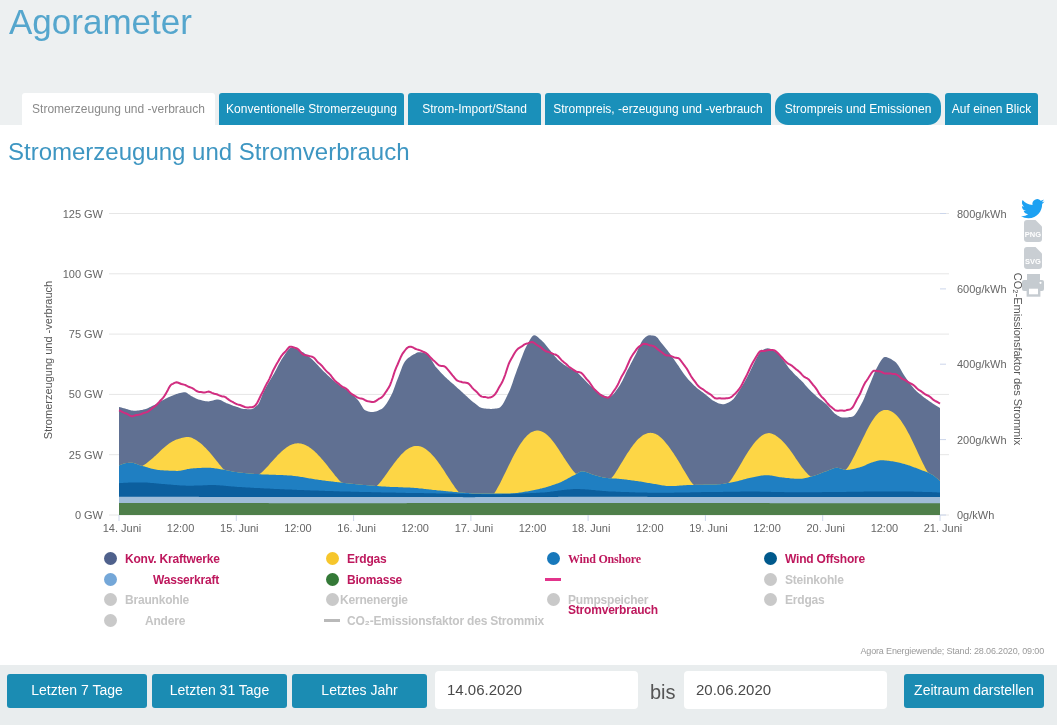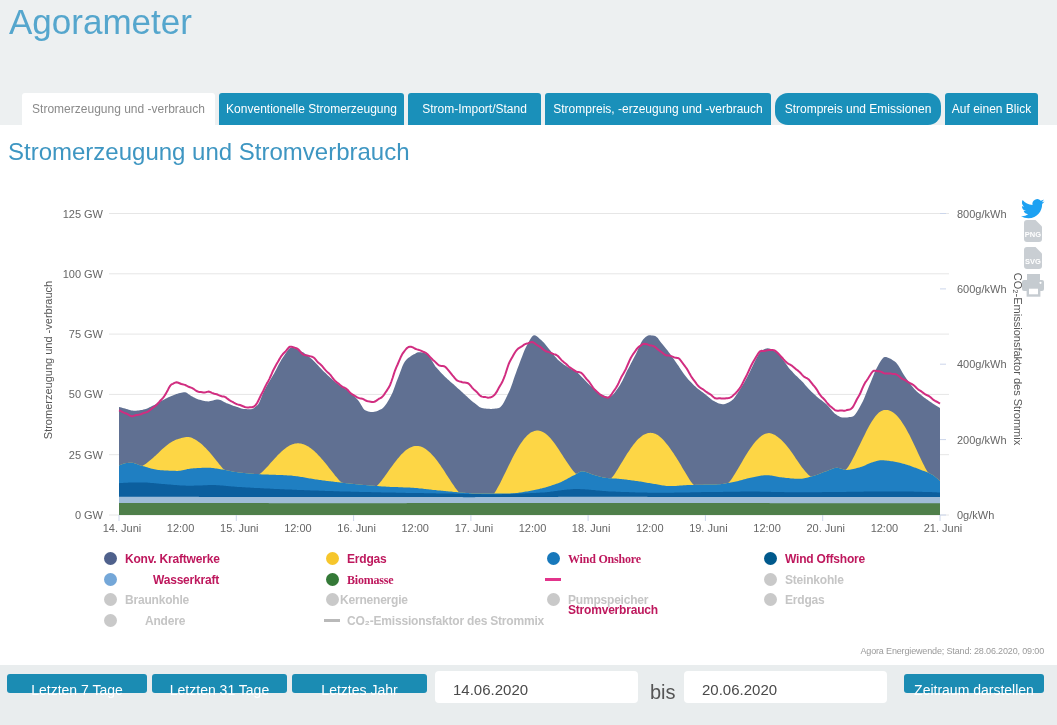--- a/index.html
+++ b/index.html
@@ -15,22 +15,22 @@
 
 #h1 { position:absolute; left:8px; top:138px; font-size:24px; font-weight:400; color:#3e96c2; }
 
 .ld { position:absolute; width:13px; height:13px; border-radius:50%; }
 .ll { position:absolute; font-size:12px; font-weight:bold; color:#be185d; white-space:nowrap; letter-spacing:-0.2px; }
 .ll.off { color:#c5c5c5; }
 .lline { position:absolute; width:16px; height:3px; }
 #stand { position:absolute; right:13px; top:646px; font-size:9px; color:#9a9a9a; letter-spacing:-0.15px; }
 
 #toolbar { position:absolute; left:0; top:665px; width:1057px; height:60px; background:#e9edee; }
-.btn { position:absolute; top:9px; height:19px; background:#1b8cb3; border-radius:3px; color:#fff; font-size:14px; text-align:center; line-height:33px; }
-.inp { position:absolute; top:6px; height:32px; background:#fff; border-radius:4px; font-size:15px; color:#4a4a4a; line-height:38px; padding-left:18px; }
+.btn { position:absolute; top:9px; height:34px; background:#1b8cb3; border-radius:3px; color:#fff; font-size:14px; text-align:center; line-height:33px; }
+.inp { position:absolute; top:6px; height:38px; background:#fff; border-radius:4px; font-size:15px; color:#4a4a4a; line-height:38px; padding-left:12px; }
 #bis { position:absolute; left:650px; top:0; height:60px; line-height:54px; font-size:20px; color:#555; }
 </style>
 </head>
 <body>
 <div id="header">
   <div id="logo">Agorameter</div>
 </div>
 <div class="tab active" style="left:22px; width:193px;">Stromerzeugung und -verbrauch</div>
 <div class="tab" style="left:219px; width:185px;">Konventionelle Stromerzeugung</div>
 <div class="tab" style="left:408px; width:133px;">Strom-Import/Stand</div>
@@ -117,21 +117,21 @@
 <span class="ll" style="left:125px; top:552px;">Konv. Kraftwerke</span>
 <span class="ld" style="left:326px; top:552px; background:#f6c62c;"></span>
 <span class="ll" style="left:347px; top:552px;">Erdgas</span>
 <span class="ld" style="left:547px; top:552px; background:#1778bb;"></span>
 <span class="ll" style="left:568px; top:552px;font-family:Liberation Serif, serif;">Wind Onshore</span>
 <span class="ld" style="left:764px; top:552px; background:#00598c;"></span>
 <span class="ll" style="left:785px; top:552px;">Wind Offshore</span>
 <span class="ld" style="left:104px; top:573px; background:#74a7d8;"></span>
 <span class="ll" style="left:125px; top:573px;margin-left:28px;">Wasserkraft</span>
 <span class="ld" style="left:326px; top:573px; background:#347937;"></span>
-<span class="ll" style="left:347px; top:573px;font-family:Liberation Serif, serif;">Biomasse</span>
+<span class="ll" style="left:347px; top:573px;">Biomasse</span>
 <span class="lline" style="left:545px; top:578px; background:#e2348b;"></span>
 <span class="ll" style="left:568px; top:563px;margin-top:40px;">Stromverbrauch</span>
 <span class="ld" style="left:764px; top:573px; background:#c9c9c9;"></span>
 <span class="ll off" style="left:785px; top:573px;">Steinkohle</span>
 <span class="ld" style="left:104px; top:593px; background:#c9c9c9;"></span>
 <span class="ll off" style="left:125px; top:593px;">Braunkohle</span>
 <span class="ld" style="left:326px; top:593px; background:#c9c9c9;"></span>
 <span class="ll off" style="left:340px; top:593px;">Kernenergie</span>
 <span class="ld" style="left:547px; top:593px; background:#c9c9c9;"></span>
 <span class="ll off" style="left:568px; top:593px;">Pumpspeicher</span>

